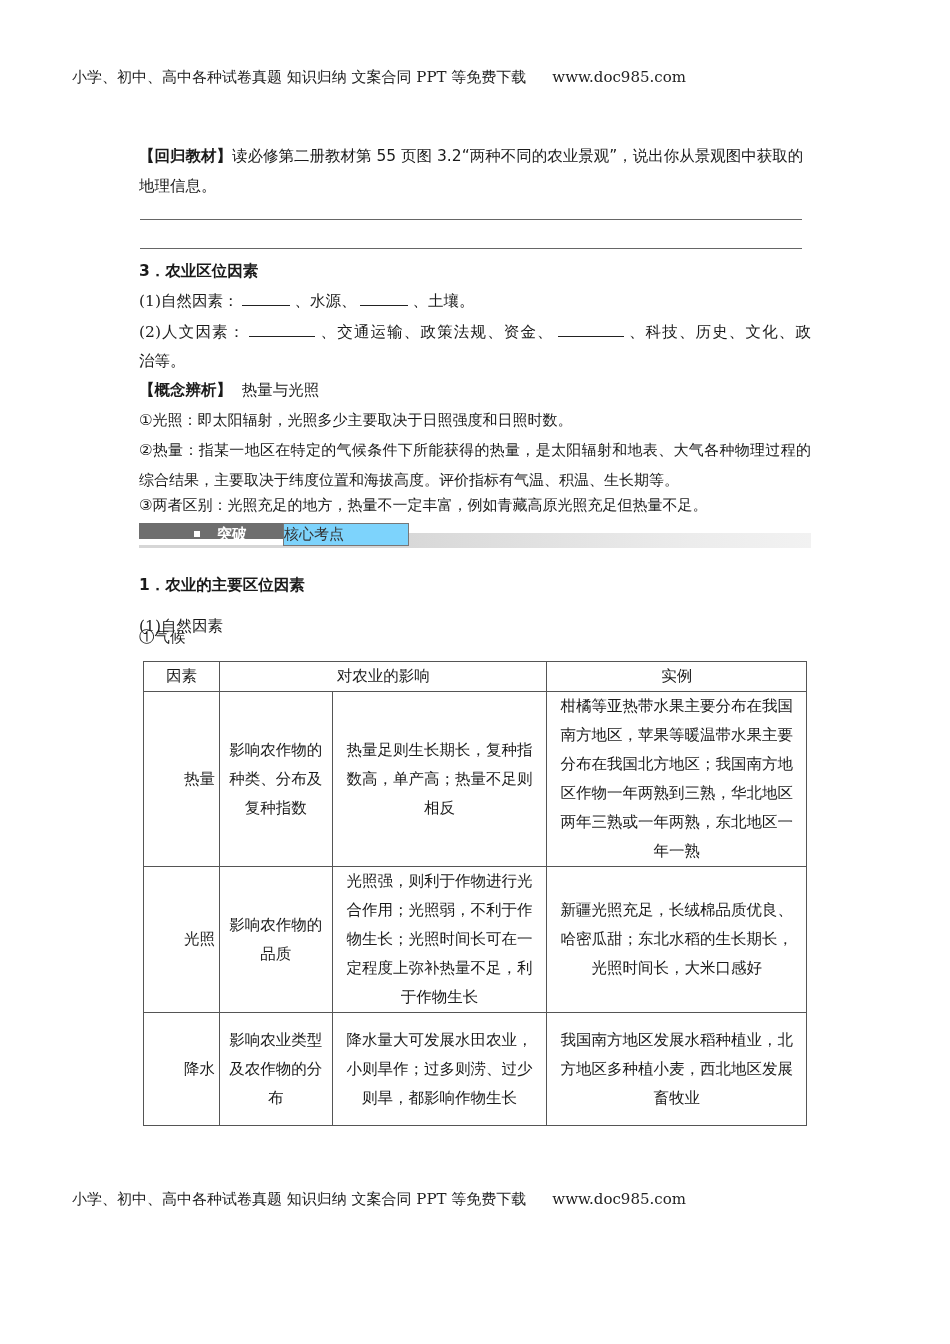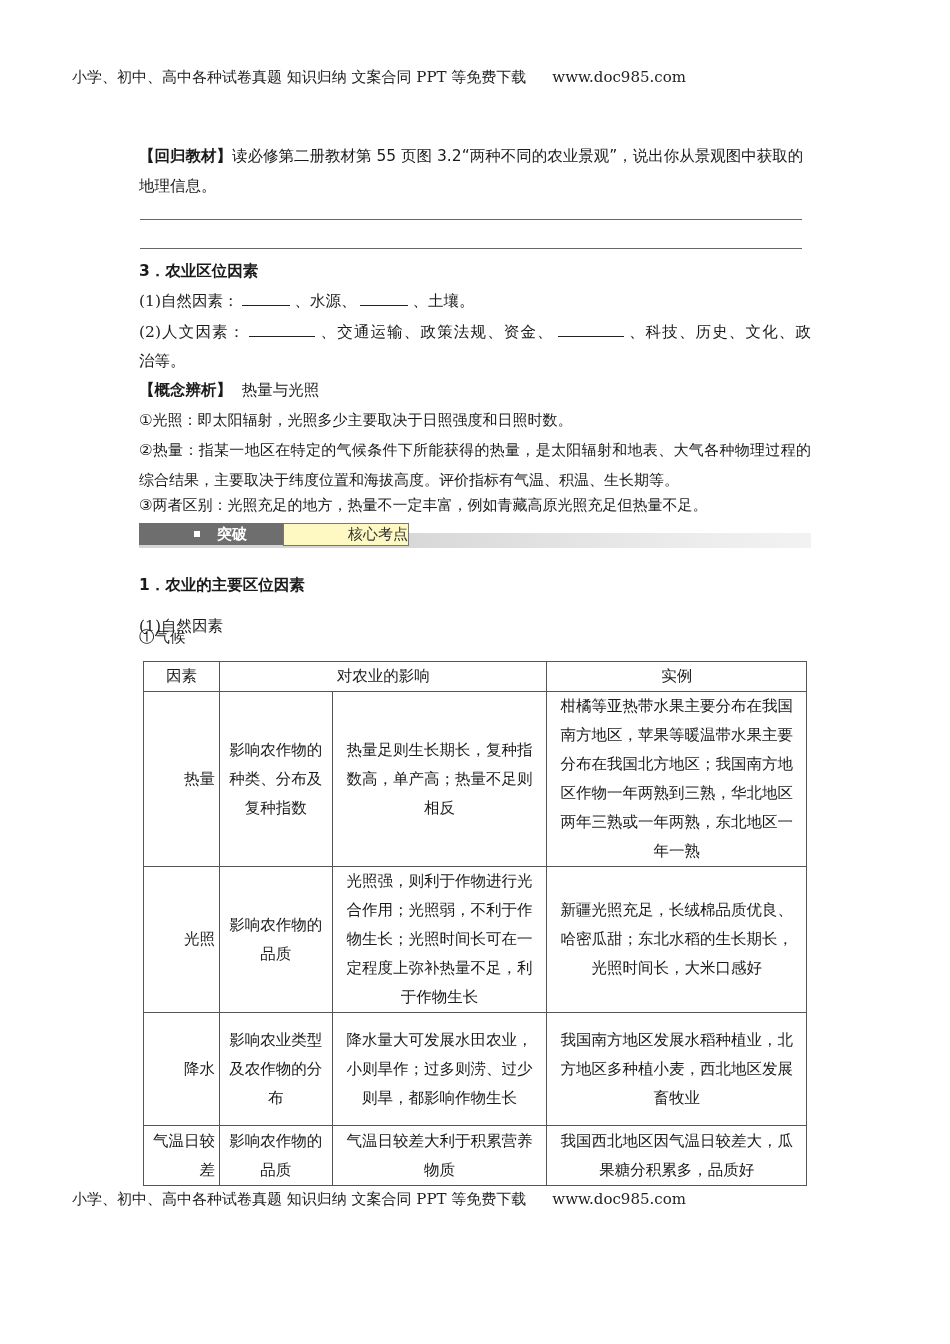--- a/index.html
+++ b/index.html
@@ -14,27 +14,27 @@
   .sans { font-family: "DejaVu Sans", "Liberation Sans", sans-serif; }
   .bold { font-weight: bold; }
   .rule { left: 140px; width: 662px; height: 0; border-top: 1.5px solid #666; }
   .blank { display: inline-block; border-bottom: 1px solid #222; height: 17px; vertical-align: baseline; margin: 0 4px; }
   .blank.s { width: 48px; }
   .blank.l { width: 66px; }
   .justify { text-align: justify; text-align-last: justify; }
 
   
   .band { left: 139px; top: 520px; width: 672px; height: 30px; }
-  .band .dark { position: absolute; left: 0; top: 3px; width: 144px; height: 22px; background: #6e6e6e;
+  .band .dark { position: absolute; left: 0; top: 3px; width: 144px; height: 16px; background: #6e6e6e;
                 color: #fff; font-family: "DejaVu Sans", sans-serif; font-weight: bold; font-size: 15px; line-height: 22px; }
   .band .dark .sq { position: absolute; left: 55px; top: 8px; width: 6px; height: 6px; background: #fff; }
   .band .dark .lbl { position: absolute; left: 78px; top: 0; }
-  .band .light { position: absolute; left: 144px; top: 3px; width: 124px; height: 21px; background: #fef9c3;
+  .band .light { position: absolute; left: 144px; top: 3px; width: 124px; height: 21px; background: #7dd3fc;
                  border: 1px solid #777; font-family: "DejaVu Sans", sans-serif; font-size: 15px; line-height: 21px;
-                 text-align: right; color: #333; box-sizing: content-box; }
+                 text-align: left; color: #333; box-sizing: content-box; }
   .band .strip { position: absolute; left: 270px; top: 13px; width: 402px; height: 15px;
                  background: linear-gradient(to right, #d8d8d8, #ececec 70%, #f2f2f2); }
   .band .under { position: absolute; left: 0; top: 25px; width: 270px; height: 3px; background: #d6d6d6; }
 
   
   table.tbl { position: absolute; left: 143px; top: 661px; width: 664px; border-collapse: collapse;
               font-size: 15.5px; line-height: 29px; font-family: "DejaVu Serif", "Liberation Serif", serif; }
   table.tbl td, table.tbl th { border: 1px solid #555; vertical-align: middle; padding: 0 8px; font-weight: normal; }
   table.tbl th { height: 28px; text-align: center; }
   table.tbl td.factor { text-align: right; padding: 0 4px; }
@@ -116,24 +116,18 @@
       <td>影响农作物的品质</td>
       <td>光照强，则利于作物进行光合作用；光照弱，不利于作物生长；光照时间长可在一定程度上弥补热量不足，利于作物生长</td>
       <td>新疆光照充足，长绒棉品质优良、哈密瓜甜；东北水稻的生长期长，光照时间长，大米口感好</td>
     </tr>
     <tr style="height:113px;">
       <td class="factor">降水</td>
       <td>影响农业类型及农作物的分布</td>
       <td>降水量大可发展水田农业，小则旱作；过多则涝、过少则旱，都影响作物生长</td>
       <td>我国南方地区发展水稻种植业，北方地区多种植小麦，西北地区发展畜牧业</td>
     </tr>
-    <tr style="height:60px;">
-      <td class="factor">气温日较差</td>
-      <td>影响农作物的品质</td>
-      <td>气温日较差大利于积累营养物质</td>
-      <td>我国西北地区因气温日较差大，瓜果糖分积累多，品质好</td>
-    </tr>
   </tbody>
 </table>
 
 <div class="abs footer-line">
   <span>小学、初中、高中各种试卷真题  知识归纳  文案合同  PPT 等免费下载</span><span class="url">www.doc985.com</span>
 </div>
 
 </body></html>

